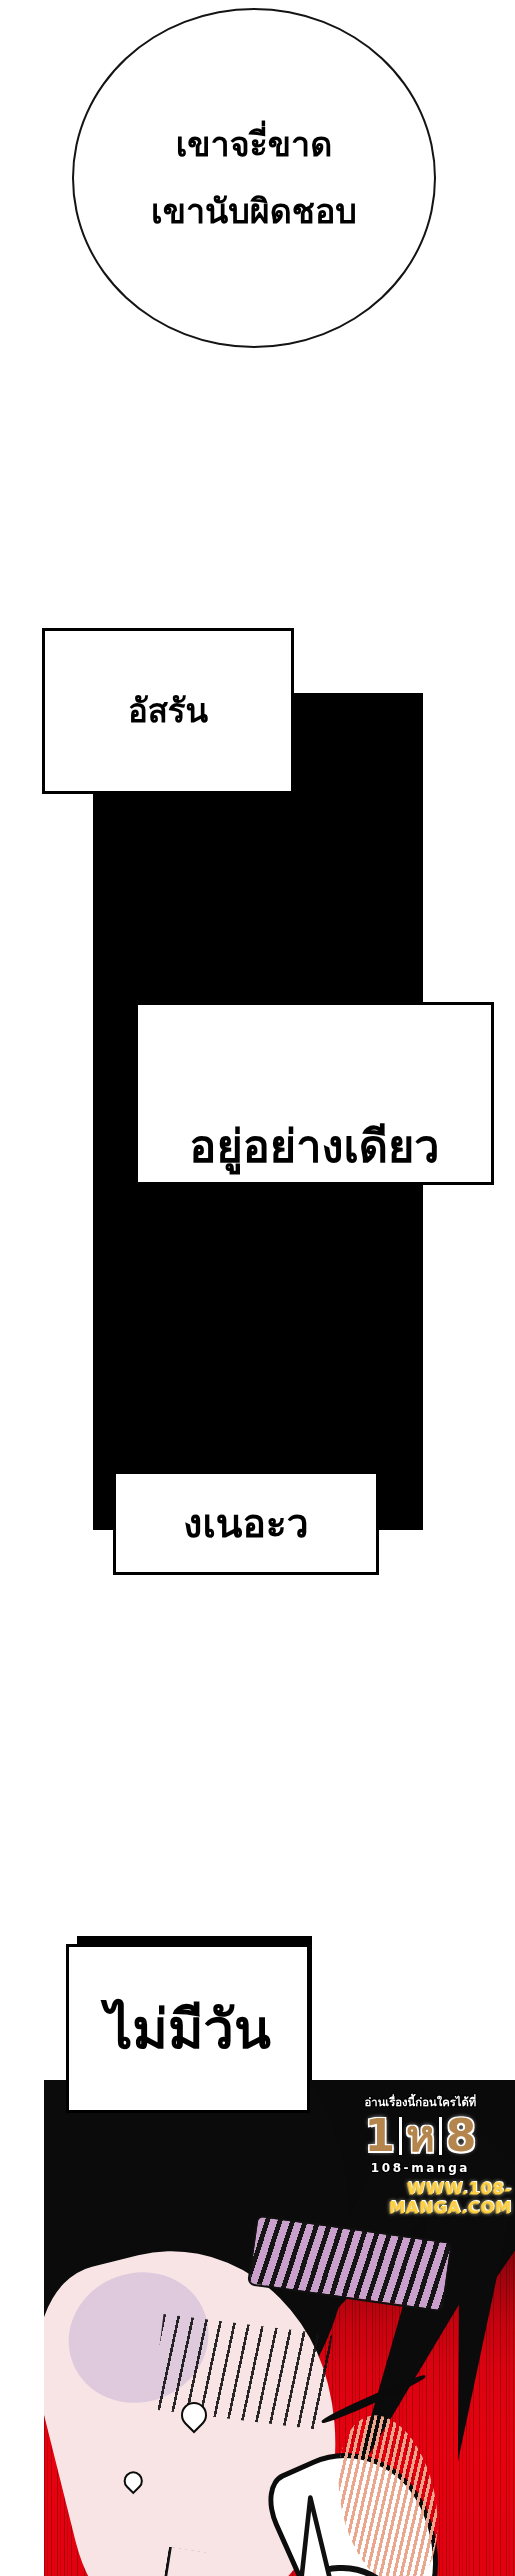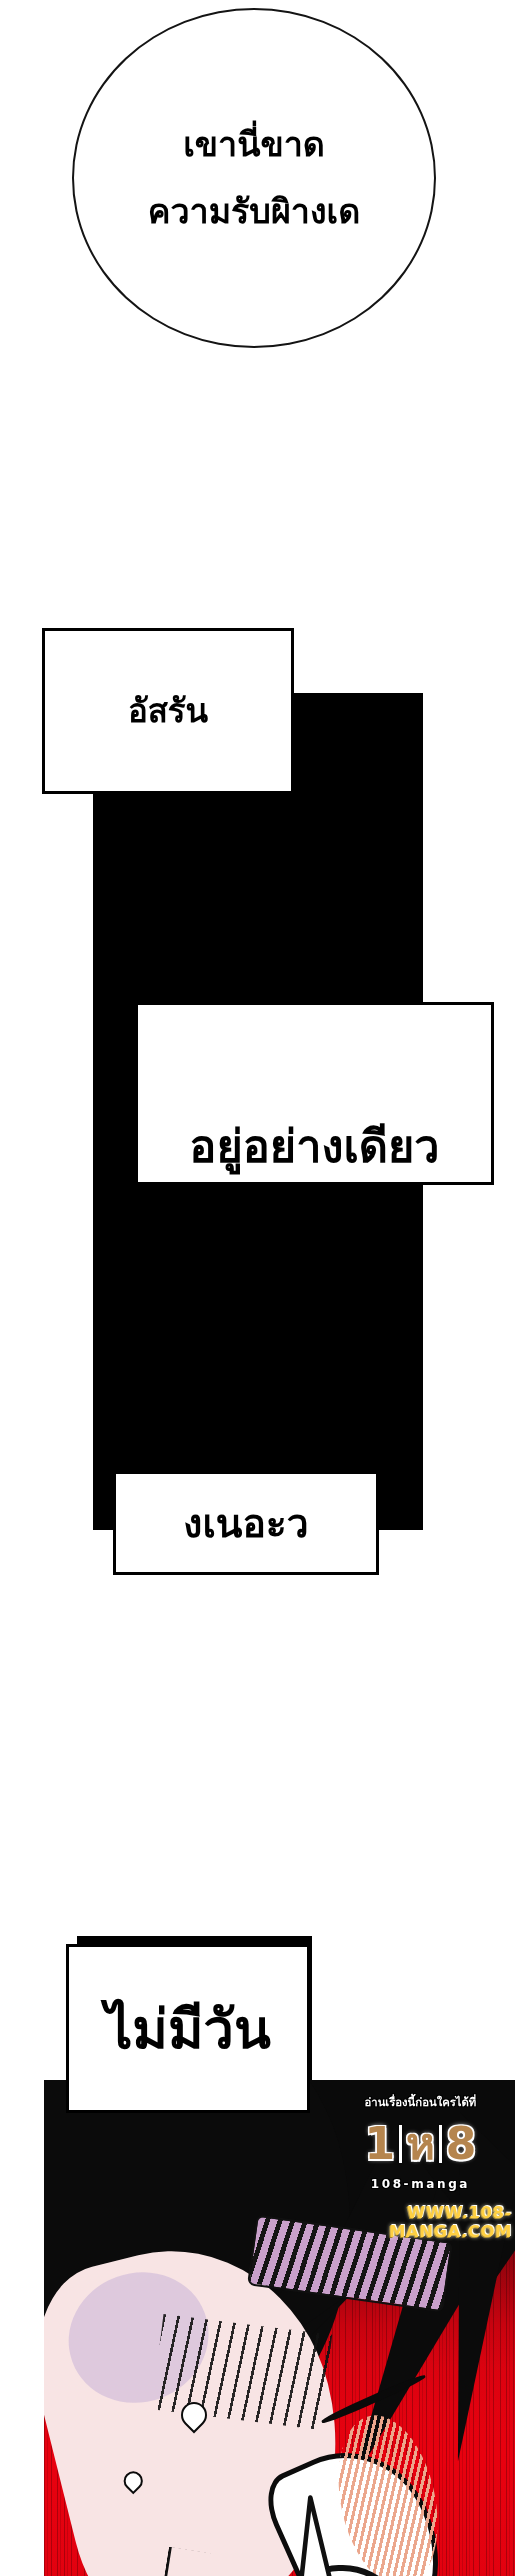--- a/index.html
+++ b/index.html
@@ -62,21 +62,21 @@
   .p-chin { position:absolute; left:24%; top:74%; width:28%; height:22%;
     border-bottom:4.6px solid #111; border-left:3.6px solid #111; border-radius:0 0 0 70%;
     transform:rotate(9deg); z-index:4; }
   .p-drop { position:absolute; background:#fff; border:2.6px solid #0b0b0b;
     border-radius:0 50% 50% 50%; transform:rotate(-135deg); z-index:5; }
   .p-drop.d1 { left:29%; top:50%; width:26px; height:26px; }
   .p-drop.d2 { left:17%; top:61%; width:18.5px; height:18.5px; }
 
   
   .watermark { position:absolute; right:3.1px; top:13.4px; width:183px; z-index:6;
-    display:flex; flex-direction:column; align-items:center; gap:12px; text-align:center; }
+    display:flex; flex-direction:column; align-items:center; gap:4px; text-align:center; }
   .wm-tagline { color:#fff; font-size:11.3px; font-weight:700;
     text-shadow:-1px -1px 0 #000, 1px -1px 0 #000, -1px 1px 0 #000, 1px 1px 0 #000; }
   .wm-logo-row { display:flex; align-items:center; justify-content:center; }
   .wm-logo-part { font-size:44px; font-weight:800; line-height:.95; color:#b5854e;
     text-shadow:-1.5px -1.5px 0 #fff, 1.5px -1.5px 0 #fff, -1.5px 1.5px 0 #fff, 1.5px 1.5px 0 #fff, 0 0 5.2px #fff; }
   .wm-logo-bar { width:2.6px; height:38px; background:#fff; margin:0 4.1px; box-shadow:0 0 2.1px #000; }
   .wm-site { color:#fff; font-size:12px; font-weight:800; letter-spacing:2.6px;
     text-shadow:-1px -1px 0 #000, 1px -1px 0 #000, -1px 1px 0 #000, 1px 1px 0 #000; }
   .wm-url { font-size:16.5px; font-weight:800; letter-spacing:0.5px; color:#ffd042;
     text-shadow:0 0 4.1px #fff7d0, -1px 1px 0 #8a6700, 1px -1px 0 #fff;text-align:right; }
@@ -89,22 +89,22 @@
     font-size:49px; font-weight:700; color:#111; z-index:4; }
   .tail { position:absolute; z-index:5; }
   .tail-1 { left:295px; top:2495px; width:46px; height:89px; }
 </style>
 </head>
 <body>
 
 <div id="stage">
 
   <div class="ellipse-bubble">
-    <div>เขานี่ขาด</div>
-    <div>ความรับผิางเด</div>
+    <div>เขาจะี่ขาด</div>
+    <div>เขานับผิดชอบ</div>
   </div>
 
   <div class="black-rect"></div>
 
   <div class="cap-box box-asran">
     <div>อัสรัน</div>
   </div>
 
   <div class="cap-box box-alone">
     <div>อยู่อย่างเดียว</div>

